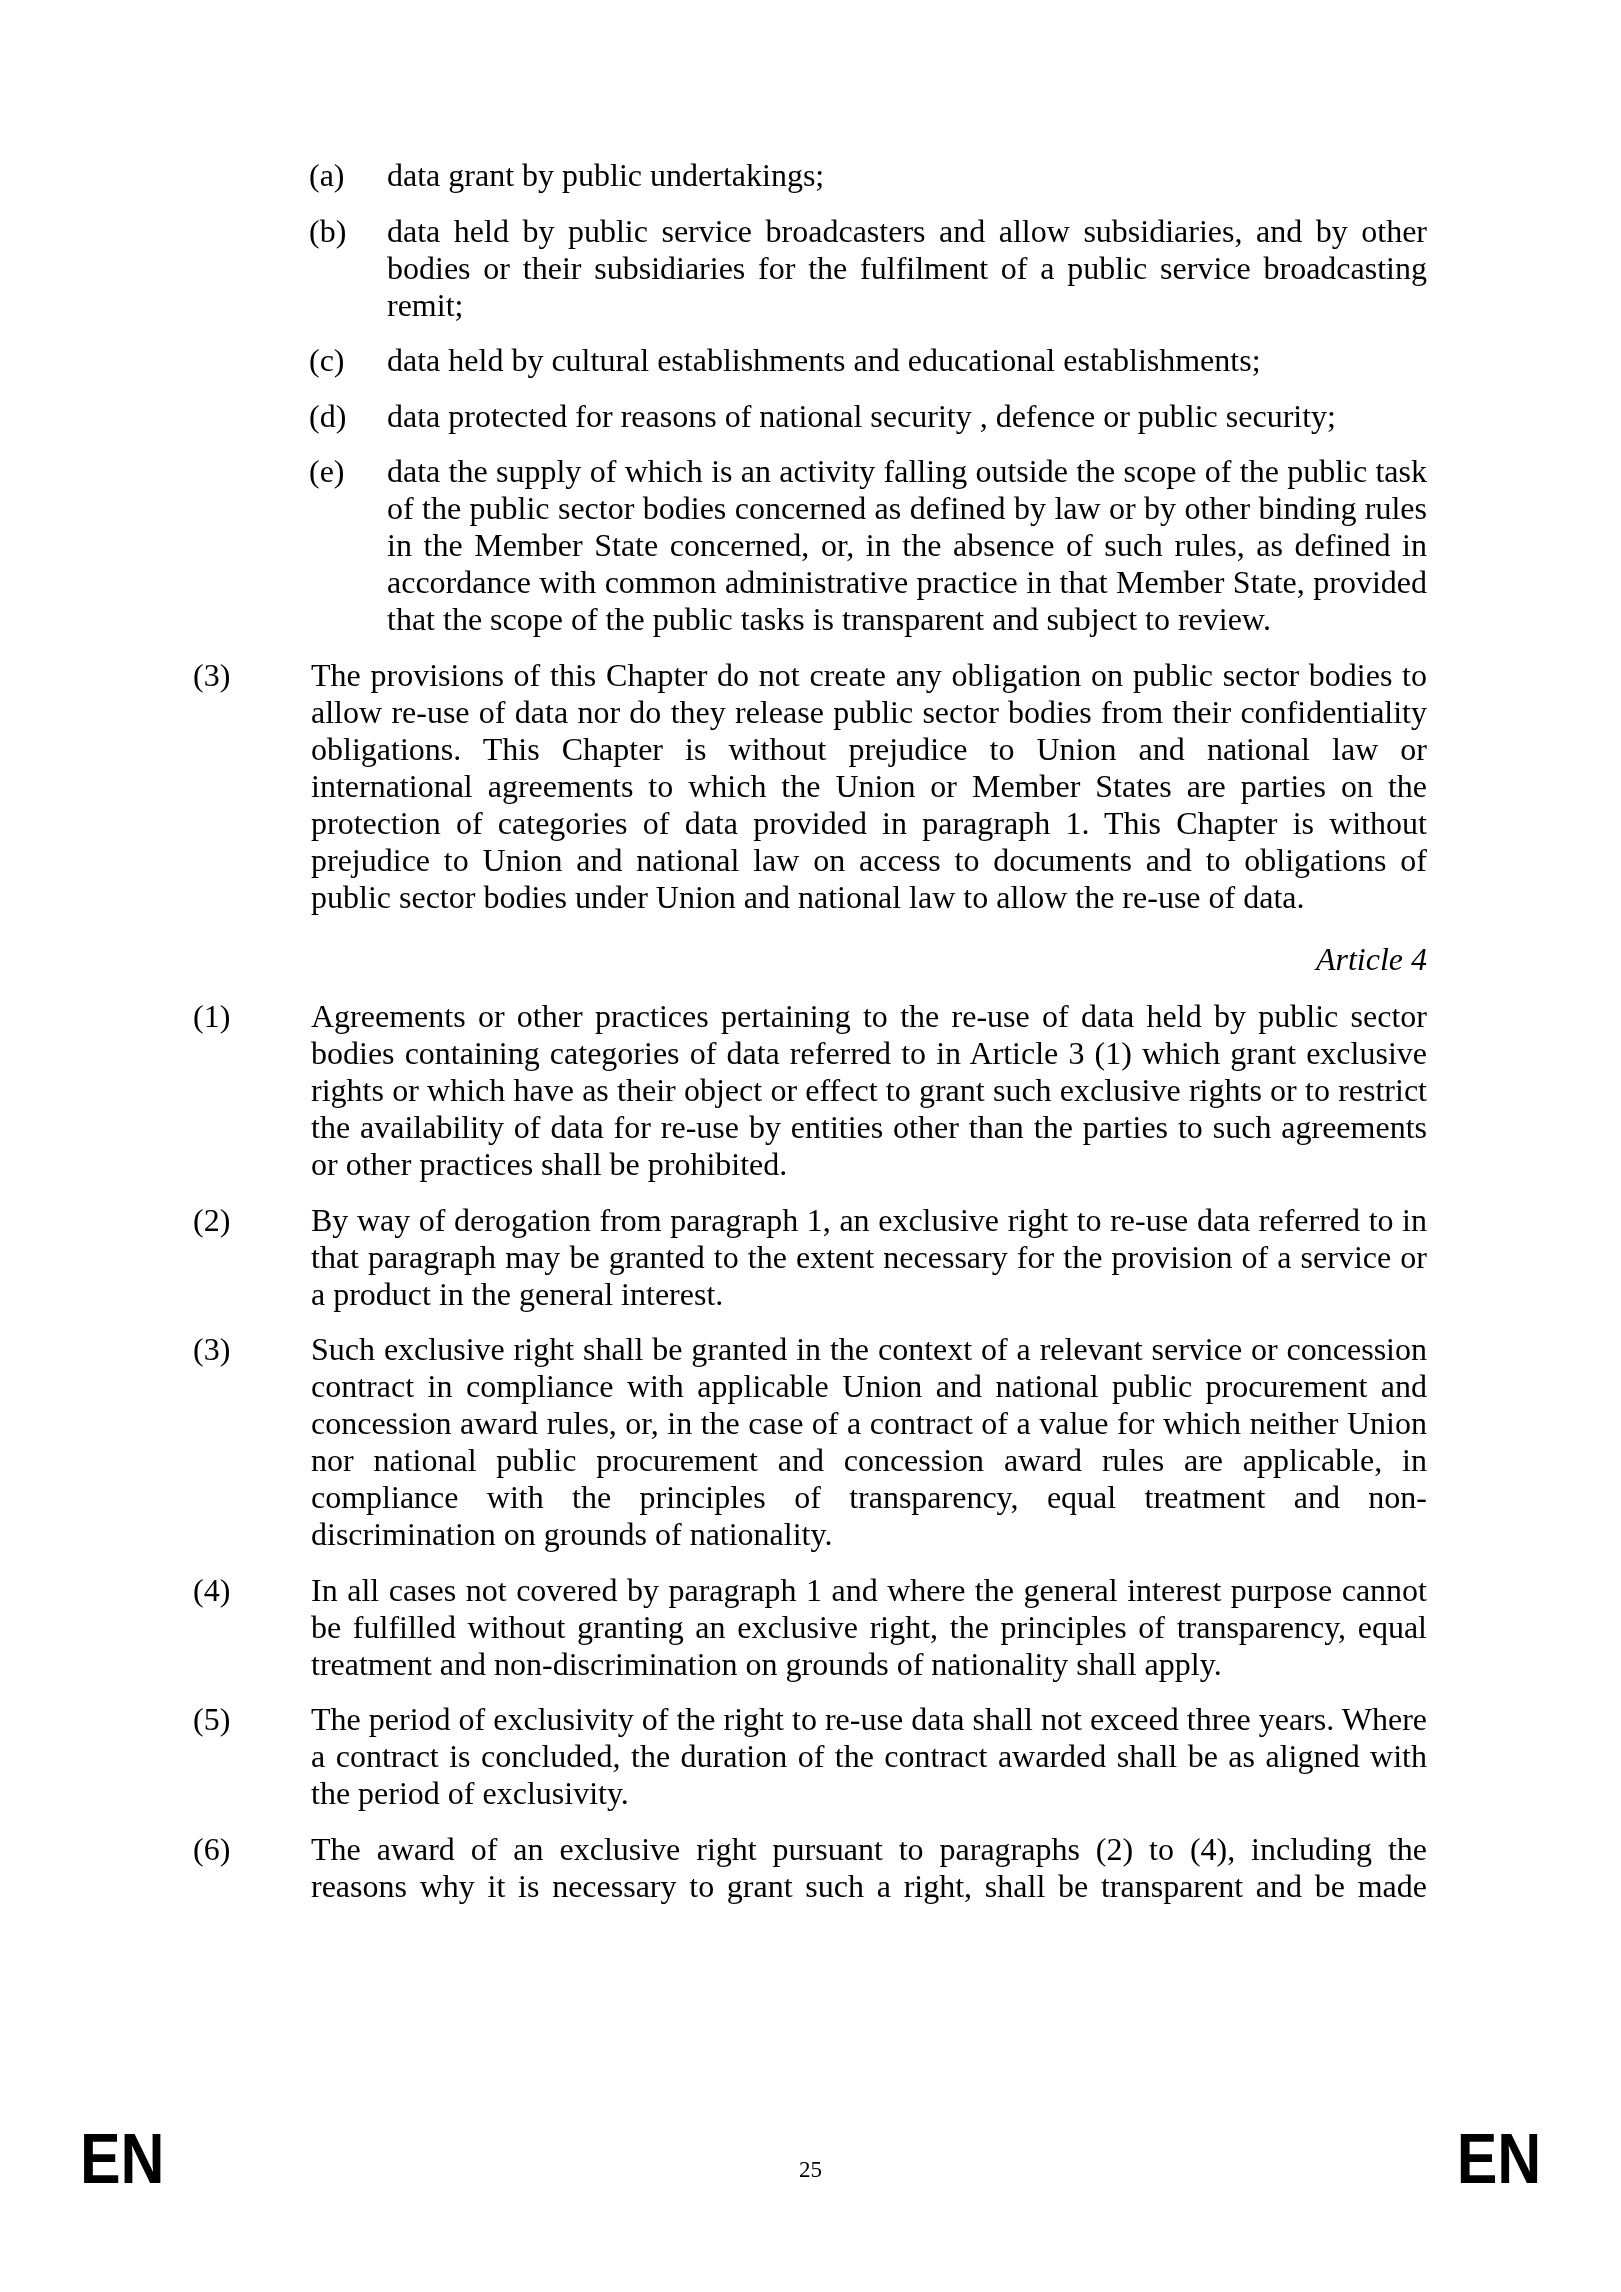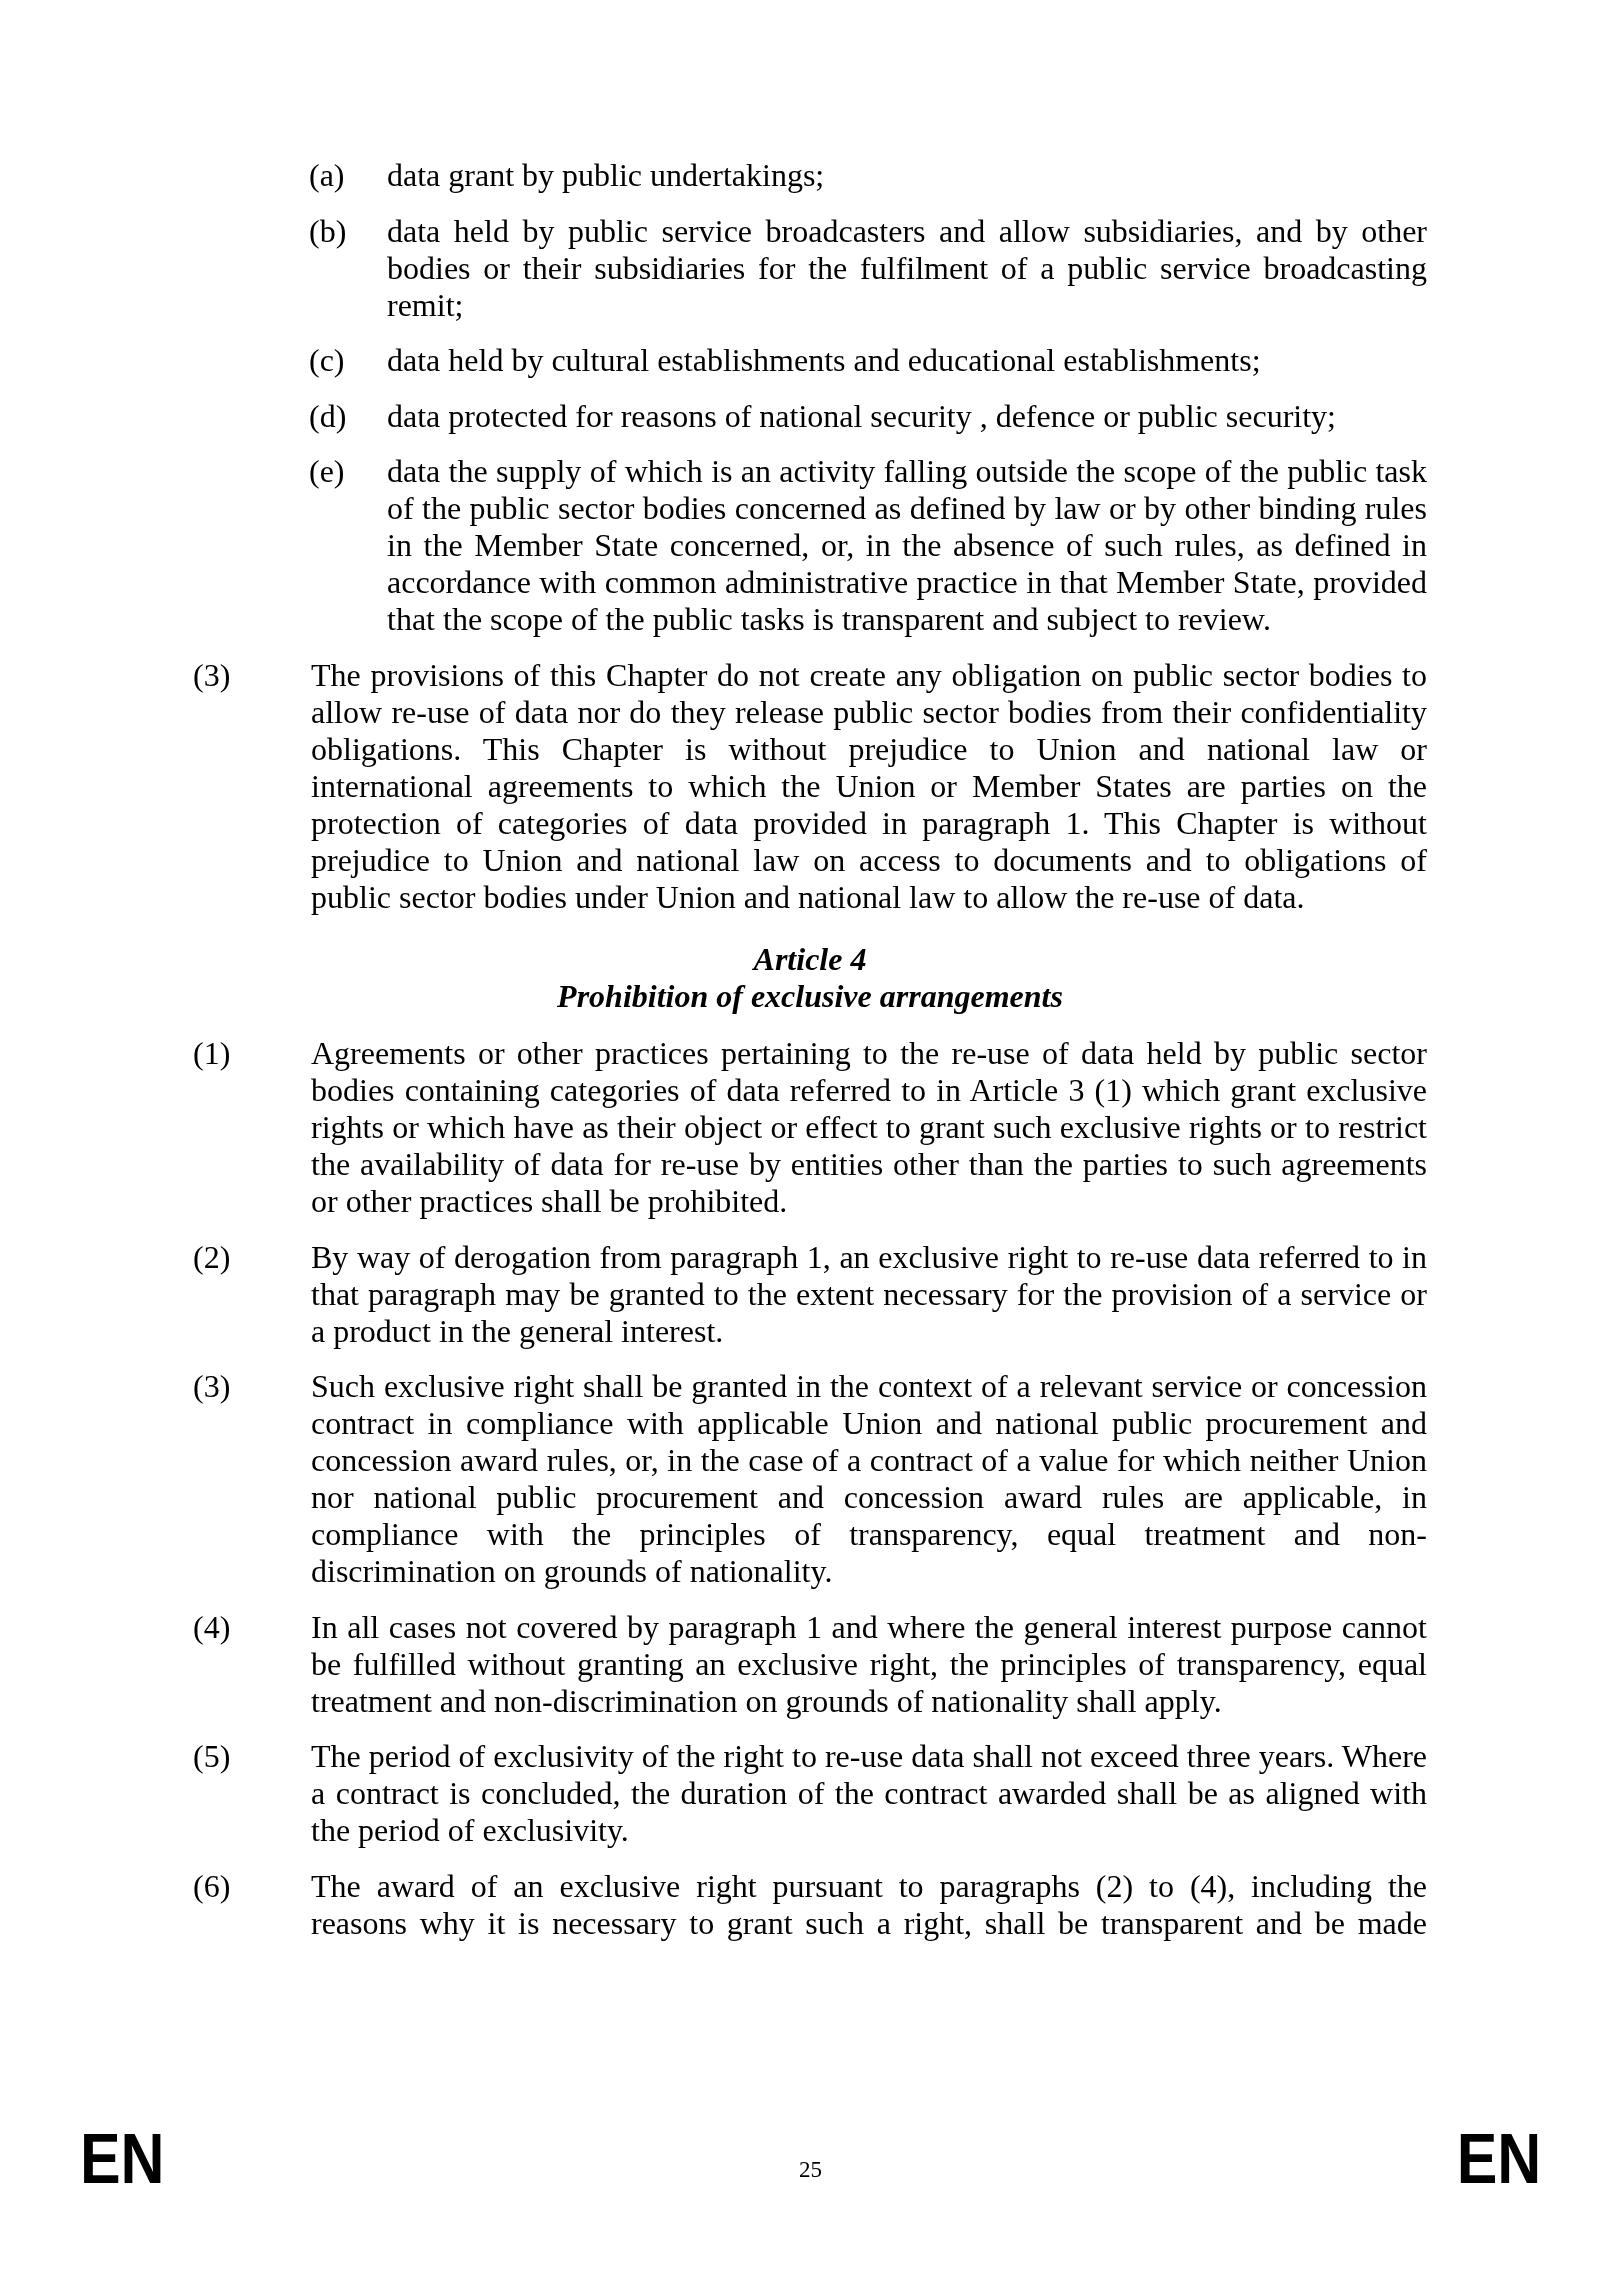--- a/index.html
+++ b/index.html
@@ -18,25 +18,24 @@
     font-size:32px;
     line-height:37px;
   }
   .para { display:flex; margin-bottom:18.6px; }
   .para-num { flex:0 0 118px; width:118px; }
   .para-body { flex:1; text-align:justify; }
   .list-item { display:flex; margin-left:116px; margin-bottom:18.6px; }
   .list-label { flex:0 0 78px; width:78px; }
   .list-text { flex:1; text-align:justify; }
   .article-heading {
-    text-align:center;
+    text-align:right;
     font-style:italic;
     margin-top:25.5px;
     margin-bottom:19.6px;
-    font-weight:bold;
   }
   .justify-last { text-align-last:justify; }
   .footer-en {
     position:absolute;
     top:2124px;
     font-family:"Liberation Sans", sans-serif;
     font-weight:700;
     font-size:70px;
     line-height:1;
   }
@@ -82,21 +81,20 @@
       <div class="list-text">data the supply of which is an activity falling outside the scope of the public task of the public sector bodies concerned as defined by law or by other binding rules in the Member State concerned, or, in the absence of such rules, as defined in accordance with common administrative practice in that Member State, provided that the scope of the public tasks is transparent and subject to review.</div>
     </div>
 
     <div class="para">
       <div class="para-num">(3)</div>
       <div class="para-body">The provisions of this Chapter do not create any obligation on public sector bodies to allow re-use of data nor do they release public sector bodies from their confidentiality obligations. This Chapter is without prejudice to Union and national law or international agreements to which the Union or Member States are parties on the protection of categories of data provided in paragraph 1. This Chapter is without prejudice to Union and national law on access to documents and to obligations of public sector bodies under Union and national law to allow the re-use of data.</div>
     </div>
 
     <div class="article-heading">
       <div>Article 4</div>
-      <div>Prohibition of exclusive arrangements</div>
     </div>
 
     <div class="para">
       <div class="para-num">(1)</div>
       <div class="para-body">Agreements or other practices pertaining to the re-use of data held by public sector bodies containing categories of data referred to in Article 3 (1) which grant exclusive rights or which have as their object or effect to grant such exclusive rights or to restrict the availability of data for re-use by entities other than the parties to such agreements or other practices shall be prohibited.</div>
     </div>
 
     <div class="para">
       <div class="para-num">(2)</div>
       <div class="para-body">By way of derogation from paragraph 1, an exclusive right to re-use data referred to in that paragraph may be granted to the extent necessary for the provision of a service or a product in the general interest.</div>

